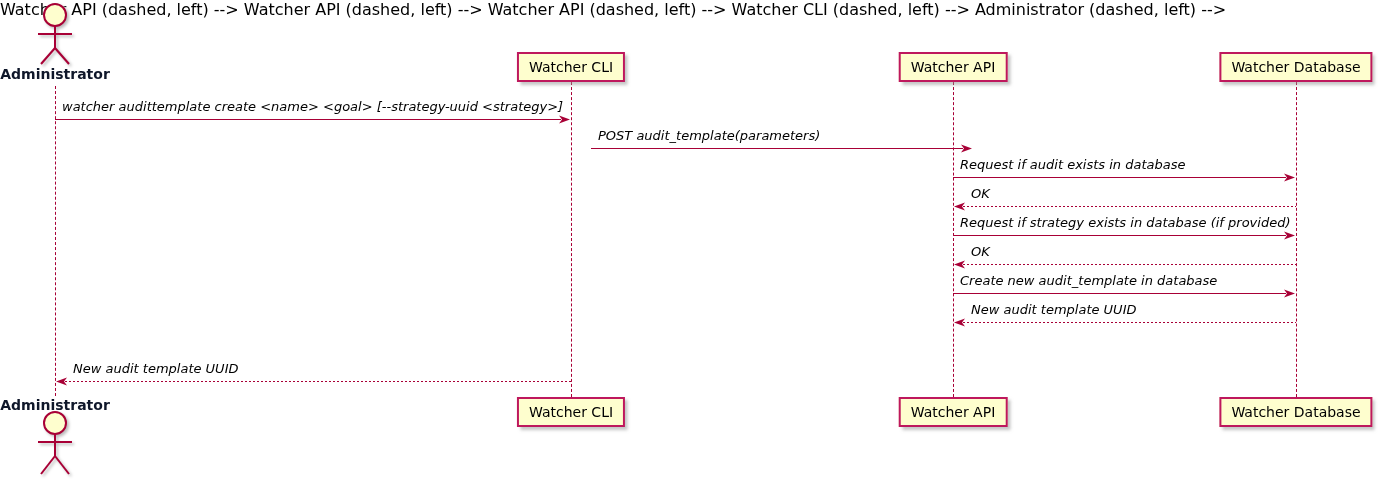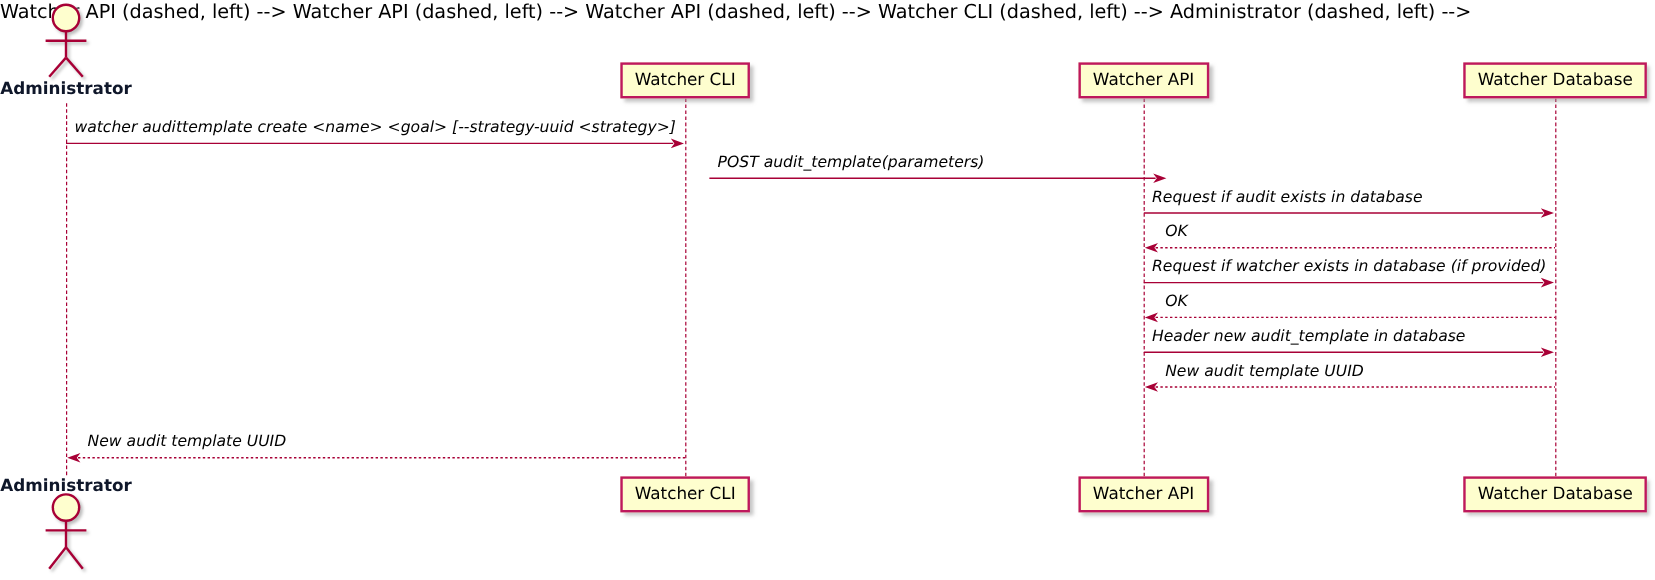--- a/index.html
+++ b/index.html
@@ -129,39 +129,39 @@
   <div class="msg" style="left:953px; top:186px; width:343px;">
     <div class="msg-label lbl-l">OK</div>
     <svg width="343" height="9">
       <line x1="10" y1="4.5" x2="343" y2="4.5" stroke="#A80036" stroke-width="1.2" stroke-dasharray="2,2"></line>
       <polygon points="12,0.5 1,4.5 12,8.5 9,4.5" fill="#A80036"></polygon>
     </svg>
   </div>
 
   
   <div class="msg" style="left:953px; top:215px; width:343px;">
-    <div class="msg-label lbl-r">Request if watcher exists in database (if provided)</div>
+    <div class="msg-label lbl-r">Request if strategy exists in database (if provided)</div>
     <svg width="343" height="9">
       <line x1="0" y1="4.5" x2="333" y2="4.5" stroke="#A80036" stroke-width="1.2"></line>
       <polygon points="331,0.5 342,4.5 331,8.5 334,4.5" fill="#A80036"></polygon>
     </svg>
   </div>
 
    Watcher API (dashed, left) --&gt;
   <div class="msg" style="left:953px; top:244px; width:343px;">
     <div class="msg-label lbl-l">OK</div>
     <svg width="343" height="9">
       <line x1="10" y1="4.5" x2="343" y2="4.5" stroke="#A80036" stroke-width="1.2" stroke-dasharray="2,2"></line>
       <polygon points="12,0.5 1,4.5 12,8.5 9,4.5" fill="#A80036"></polygon>
     </svg>
   </div>
 
   
   <div class="msg" style="left:953px; top:273px; width:343px;">
-    <div class="msg-label lbl-r">Header new audit_template in database</div>
+    <div class="msg-label lbl-r">Create new audit_template in database</div>
     <svg width="343" height="9">
       <line x1="0" y1="4.5" x2="333" y2="4.5" stroke="#A80036" stroke-width="1.2"></line>
       <polygon points="331,0.5 342,4.5 331,8.5 334,4.5" fill="#A80036"></polygon>
     </svg>
   </div>
 
    Watcher API (dashed, left) --&gt;
   <div class="msg" style="left:953px; top:302px; width:343px;">
     <div class="msg-label lbl-l">New audit template UUID</div>
     <svg width="343" height="9">

